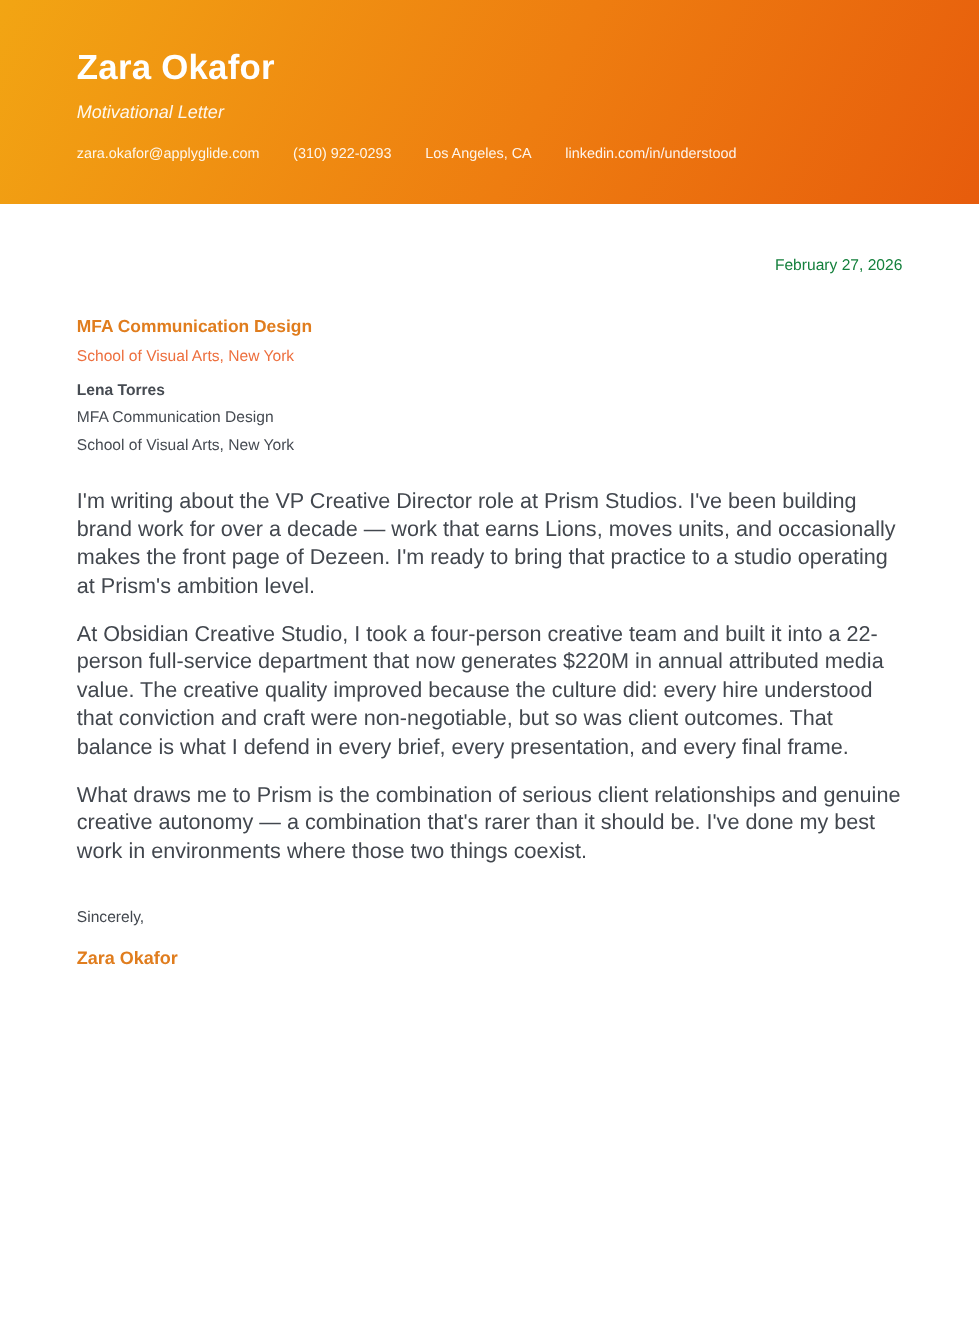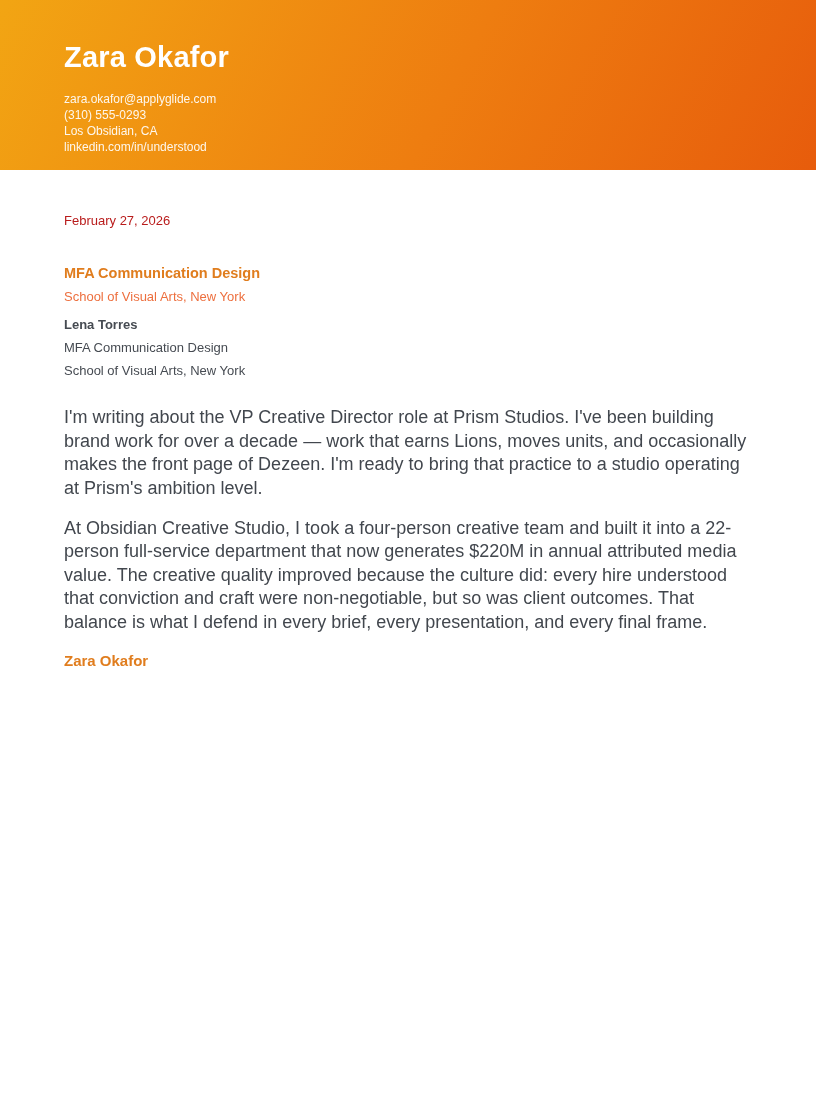--- a/index.html
+++ b/index.html
@@ -30,39 +30,40 @@
   .header .subtitle {
     margin-top: 10px;
     font-size: 15px;
     font-style: italic;
     line-height: 19px;
     color: rgba(255,255,255,0.93);
   }
   .contact-row {
     margin-top: 17px;
     display: flex;
-    flex-direction: column;
+    flex-direction: row;
     column-gap: 28px;
     font-size: 12px;
     line-height: 16px;
     color: rgba(255,255,255,0.92);
     white-space: nowrap;
   }
 
   
   .letter {
     padding: 40px 64px 0 64px;
     color: #42474e;
     font-size: 13px;
   }
   .date {
-    color: #b91c1c;
+    color: #15803d;
     font-size: 13px;
     line-height: 21px;
     margin-bottom: 31px;
+    text-align: right;
   }
   .position-block { margin-bottom: 5px; }
   .position-title {
     color: #e07d1e;
     font-weight: bold;
     font-size: 14.5px;
     line-height: 23px;
   }
   .position-org {
     color: #ed6f3e;
@@ -98,24 +99,25 @@
     line-height: 19px;
   }
 </style>
 </head>
 <body>
 
 <div class="page">
 
   <div class="header">
     <h1>Zara Okafor</h1>
+    <div class="subtitle">Motivational Letter</div>
     <div class="contact-row">
       <span>zara.okafor@applyglide.com</span>
-      <span>(310) 555-0293</span>
-      <span>Los Obsidian, CA</span>
+      <span>(310) 922-0293</span>
+      <span>Los Angeles, CA</span>
       <span>linkedin.com/in/understood</span>
     </div>
   </div>
 
   <div class="letter">
     <div class="date">February 27, 2026</div>
 
     <div class="position-block">
       <div class="position-title">MFA Communication Design</div>
       <div class="position-org">School of Visual Arts, New York</div>
@@ -123,17 +125,19 @@
 
     <div class="recipient-block">
       <div class="recipient-name">Lena Torres</div>
       <div>MFA Communication Design</div>
       <div>School of Visual Arts, New York</div>
     </div>
 
 
     <p class="para">I'm writing about the VP Creative Director role at Prism Studios. I've been building brand work for over a decade — work that earns Lions, moves units, and occasionally makes the front page of Dezeen. I'm ready to bring that practice to a studio operating at Prism's ambition level.</p>
     <p class="para">At Obsidian Creative Studio, I took a four-person creative team and built it into a 22-person full-service department that now generates $220M in annual attributed media value. The creative quality improved because the culture did: every hire understood that conviction and craft were non-negotiable, but so was client outcomes. That balance is what I defend in every brief, every presentation, and every final frame.</p>
+    <p class="para">What draws me to Prism is the combination of serious client relationships and genuine creative autonomy — a combination that's rarer than it should be. I've done my best work in environments where those two things coexist.</p>
 
+    <div class="closing">Sincerely,</div>
     <div class="signature">Zara Okafor</div>
   </div>
 
 </div>
 
 </body></html>

